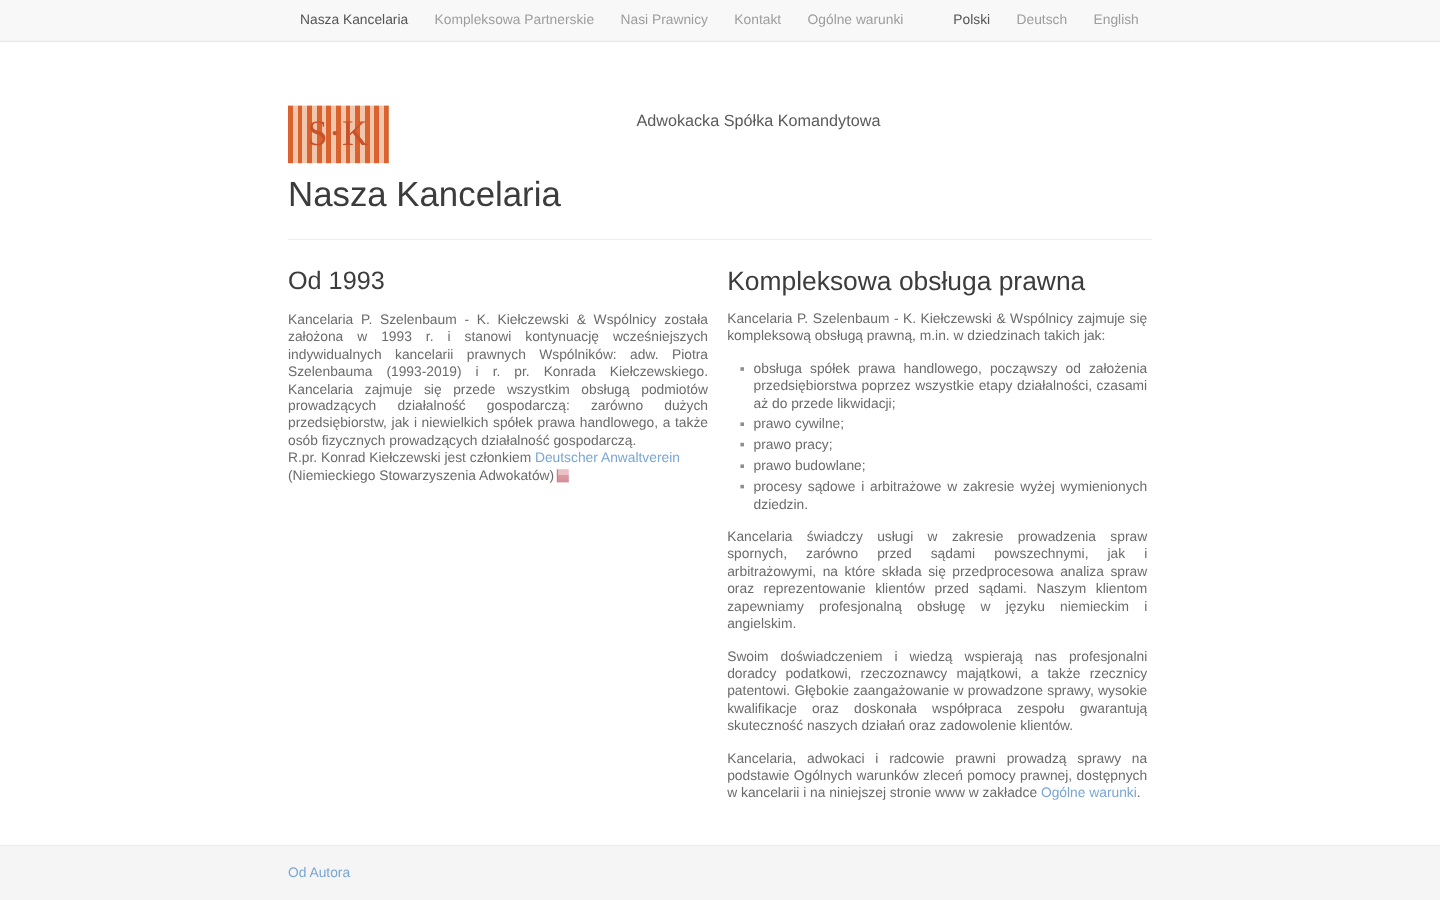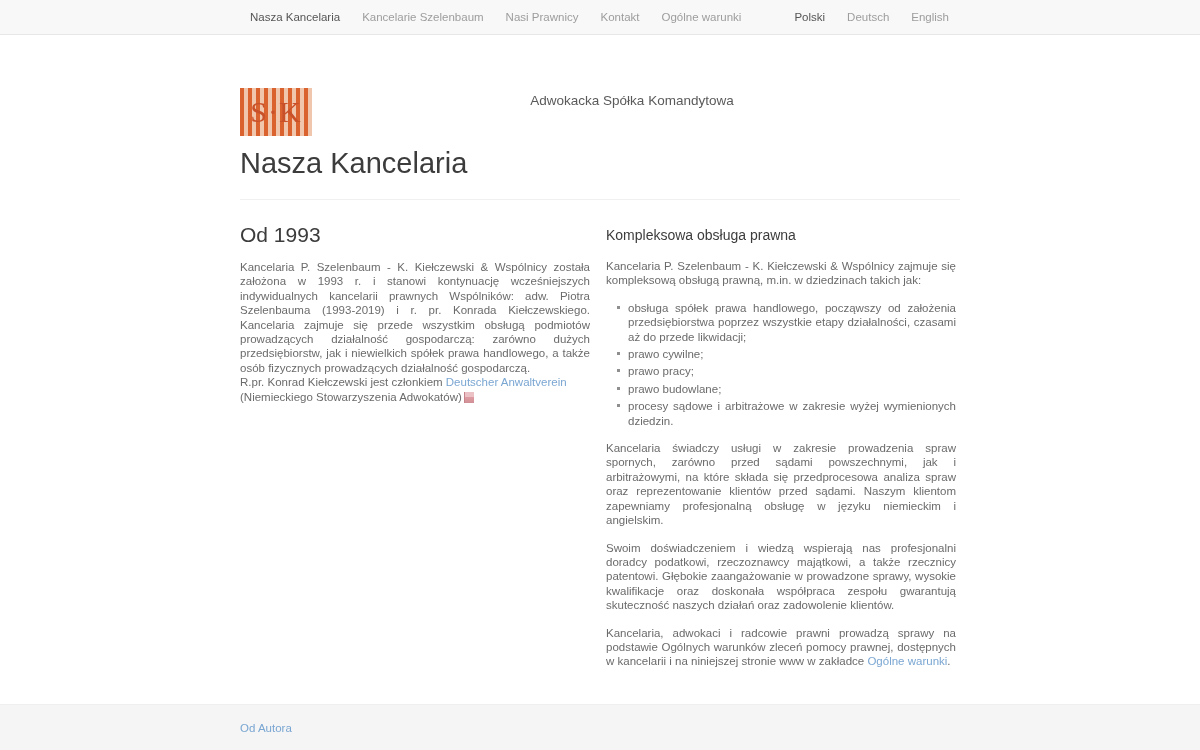--- a/index.html
+++ b/index.html
@@ -64,21 +64,21 @@
 
   
   .header {
     position: relative;
     height: 78px;
   }
   .logo {
     position: absolute;
     left: 240px;
     top: 53px;
-    width: 72px;
+    width: 84px;
     height: 48px;
     background: #fbf4ec;
     box-sizing: border-box;
     border: 5px solid transparent;
     background-image:
       repeating-linear-gradient(90deg, #d9622f 0 4px, #f0c6ad 4px 8px),
       linear-gradient(#fdf7f0, #fdf7f0);
     background-origin: border-box, content-box;
     background-clip: border-box, content-box;
     display: flex;
@@ -145,21 +145,21 @@
     width: 350px;
   }
   .col-heading {
     font-size: 21px;
     font-weight: normal;
     color: #3c3c3c;
     margin: 0 0 12px 0;
     line-height: 26px;
   }
   .col-right .col-heading {
-    font-size: 14px;
+    font-size: 22px;
     margin-bottom: 11px;
   }
   .body-text {
     font-size: 11.5px;
     line-height: 14.4px;
     color: #6b6b6b;
     text-align: justify;
     margin: 0;
   }
   .col-right .body-text {
@@ -233,21 +233,21 @@
     cursor: pointer;
   }
 </style>
 </head>
 <body>
 
 <div class="navbar">
   <div class="nav-inner">
     <div class="nav-left">
       <a class="nav-item active">Nasza Kancelaria</a>
-      <a class="nav-item">Kancelarie Szelenbaum</a>
+      <a class="nav-item">Kompleksowa Partnerskie</a>
       <a class="nav-item">Nasi Prawnicy</a>
       <a class="nav-item">Kontakt</a>
       <a class="nav-item">Ogólne warunki</a>
     </div>
     <div class="nav-right">
       <a class="nav-item active">Polski</a>
       <a class="nav-item">Deutsch</a>
       <a class="nav-item">English</a>
     </div>
   </div>

